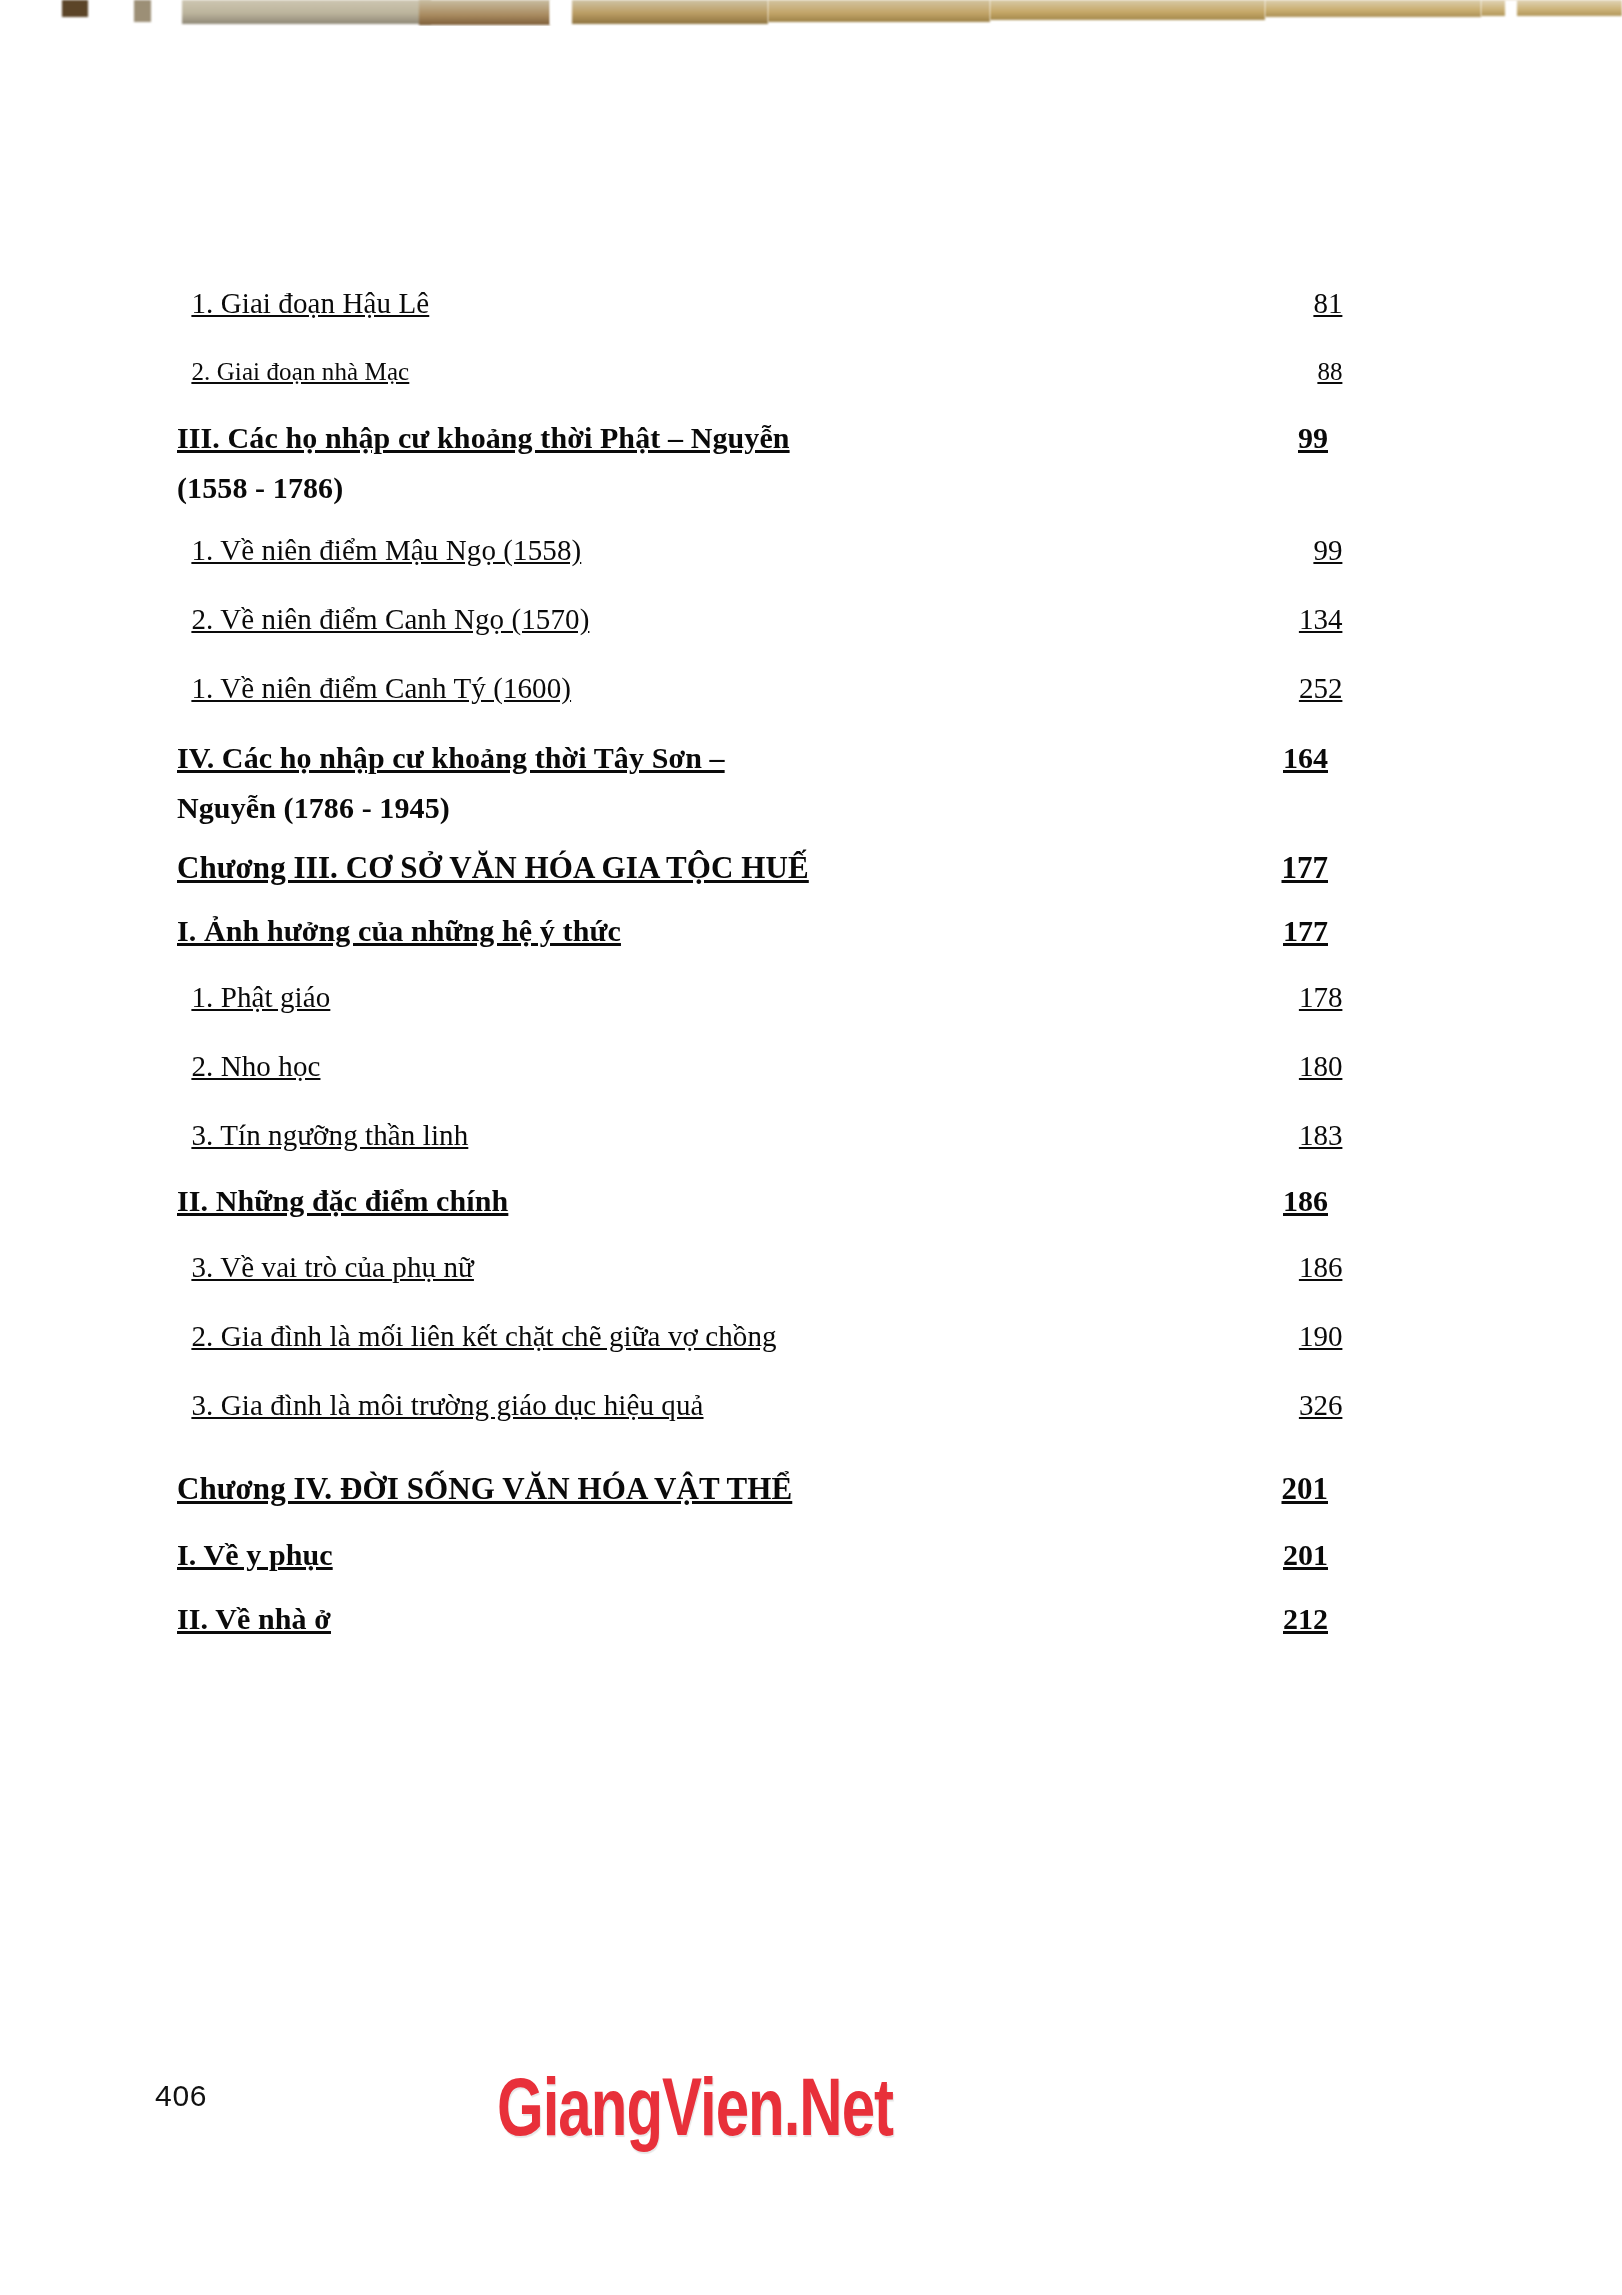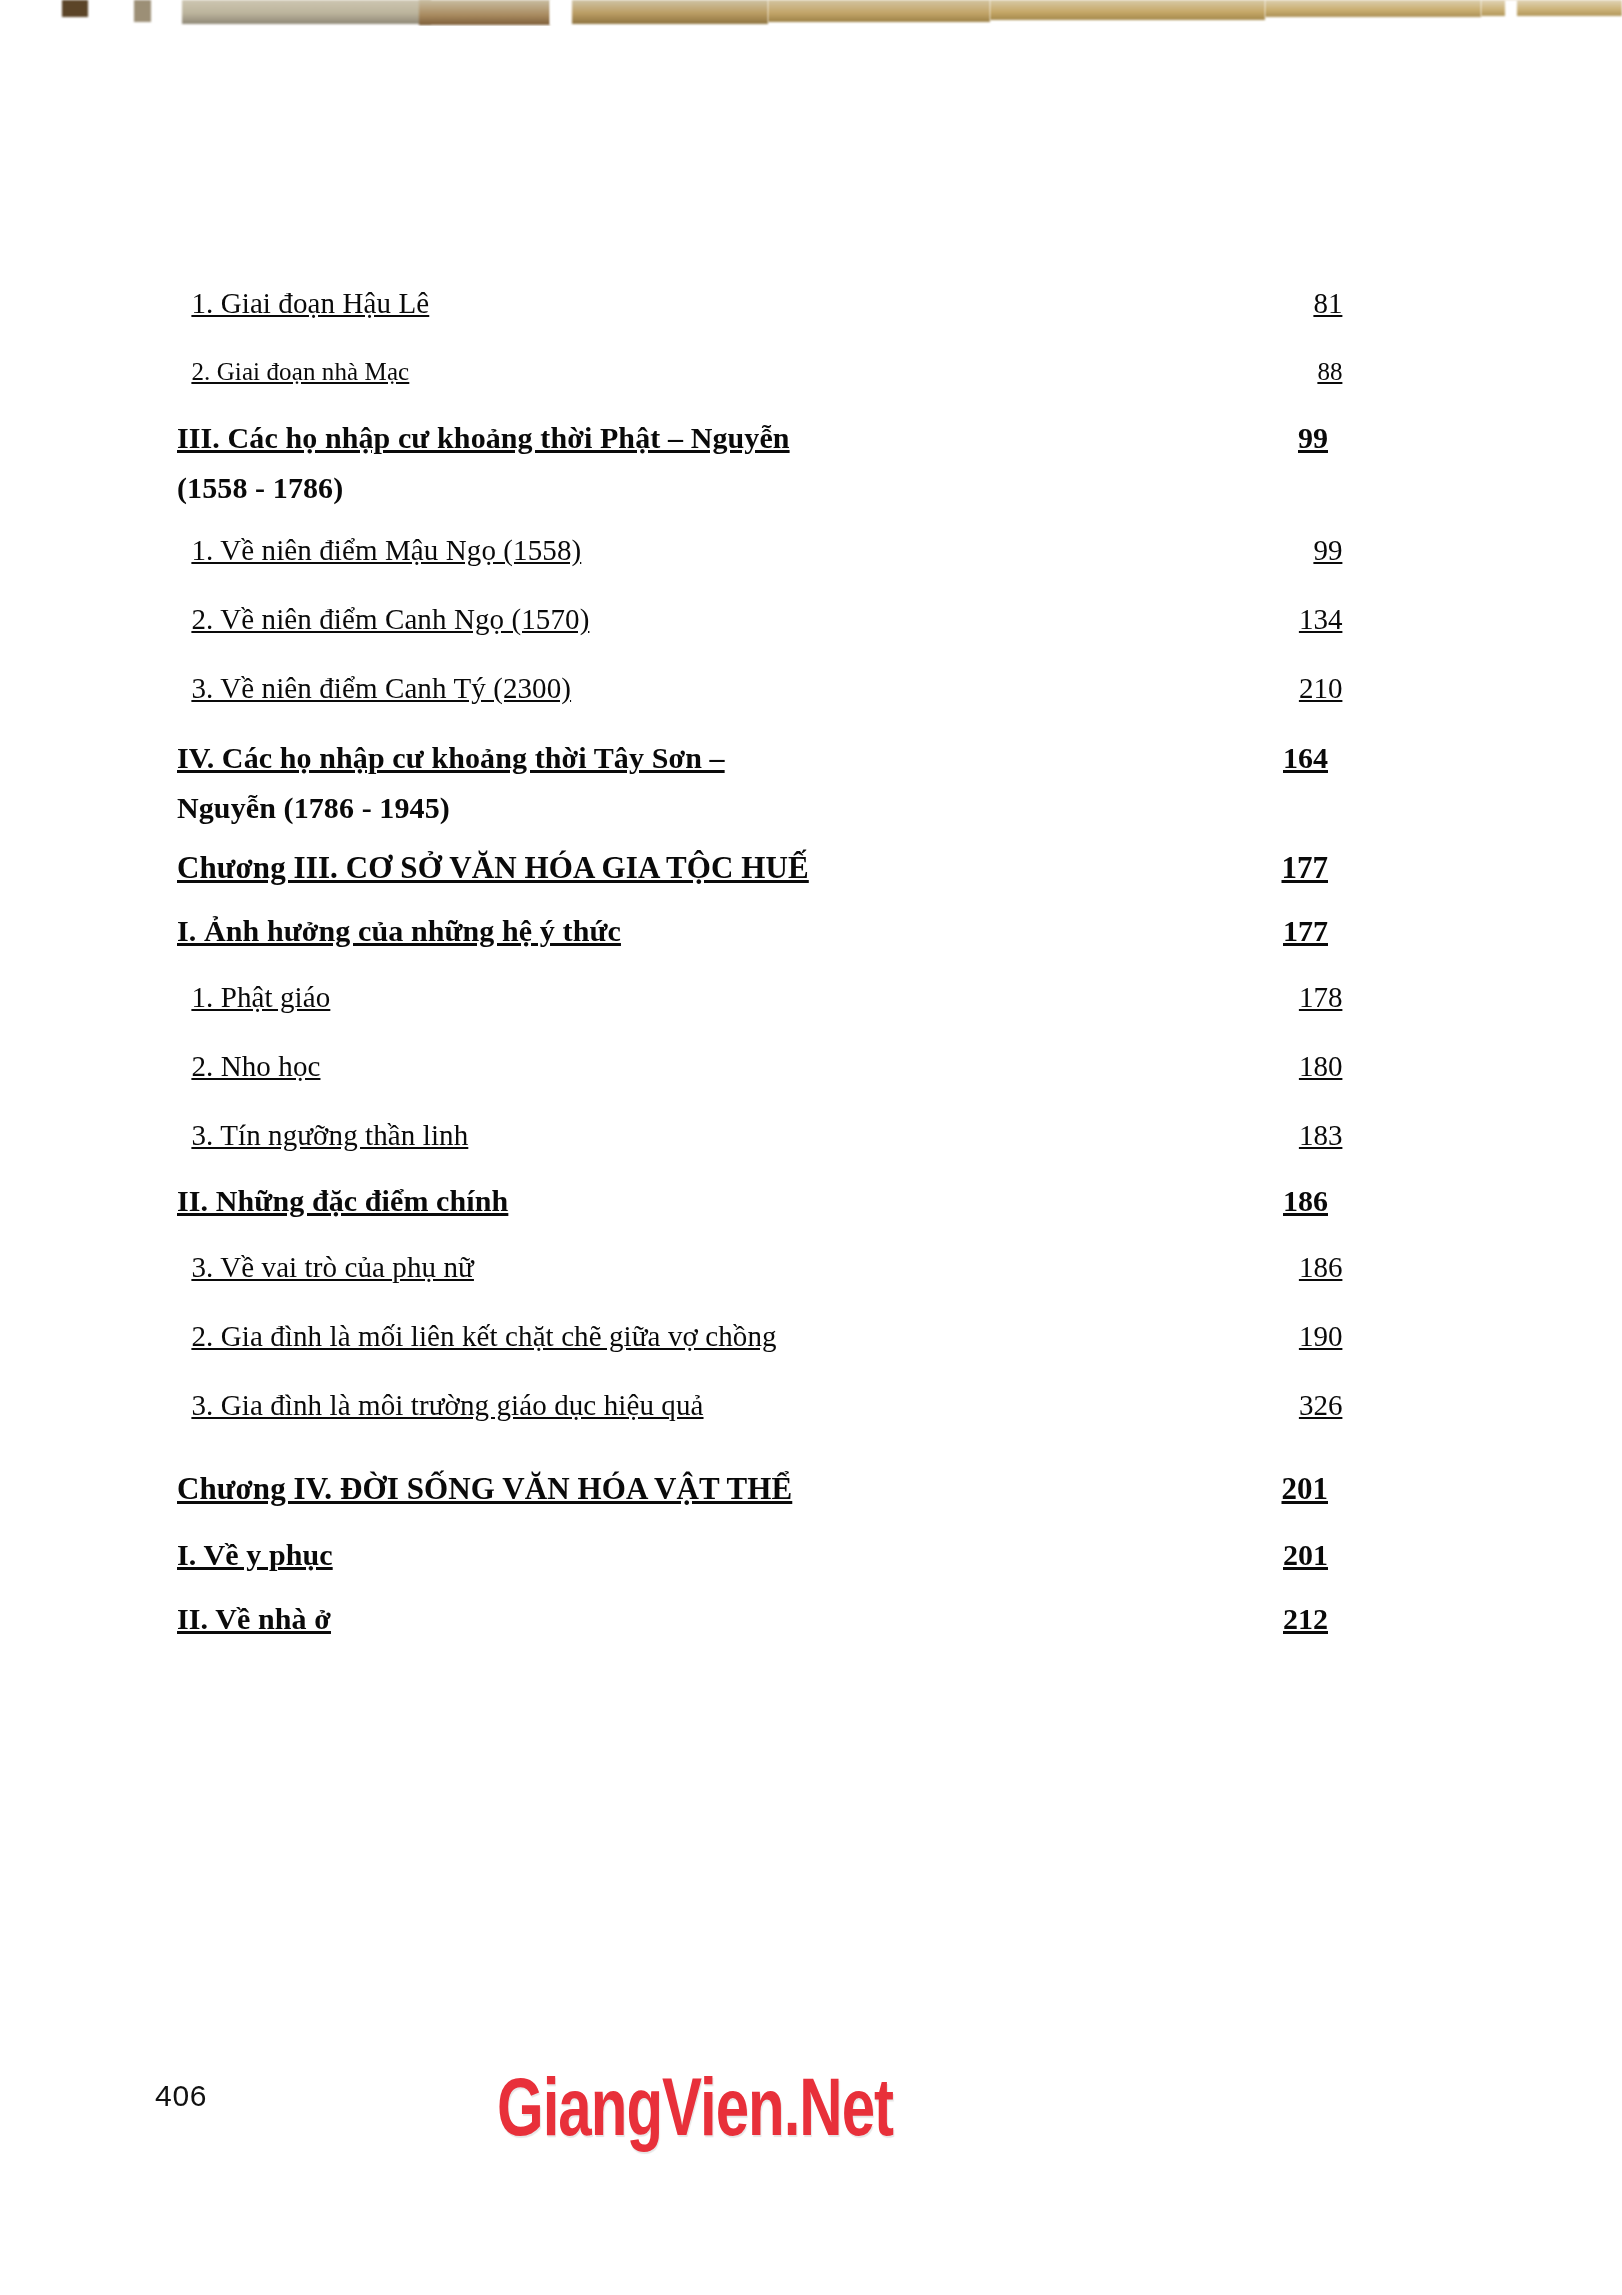--- a/index.html
+++ b/index.html
@@ -168,22 +168,22 @@
         </div>
       </div>
       <div class="toc-row lvl-sub" style="margin-top: 13px; font-size: 29px; line-height: 56px;">
         <div class="toc-line">
           <span class="toc-title">2.  Về niên điểm Canh Ngọ (1570)</span>
           <span class="toc-page">134</span>
         </div>
       </div>
       <div class="toc-row lvl-sub" style="margin-top: 13px; font-size: 29px; line-height: 56px;">
         <div class="toc-line">
-          <span class="toc-title">3. Về niên điểm Canh Tý (2300)</span>
-          <span class="toc-page">210</span>
+          <span class="toc-title">1. Về niên điểm Canh Tý (1600)</span>
+          <span class="toc-page">252</span>
         </div>
       </div>
       <div class="toc-row lvl-sec" style="margin-top: 17px; font-size: 30px; line-height: 50px;">
         <div class="toc-line">
           <span class="toc-title">IV. Các họ nhập cư khoảng thời Tây Sơn –</span>
           <span class="toc-page">164</span>
         </div>
         <div class="toc-cont">Nguyễn  (1786 - 1945)</div>
       </div>
       <div class="toc-row lvl-chap" style="margin-top: 9.2px; font-size: 31px; line-height: 52px;">

